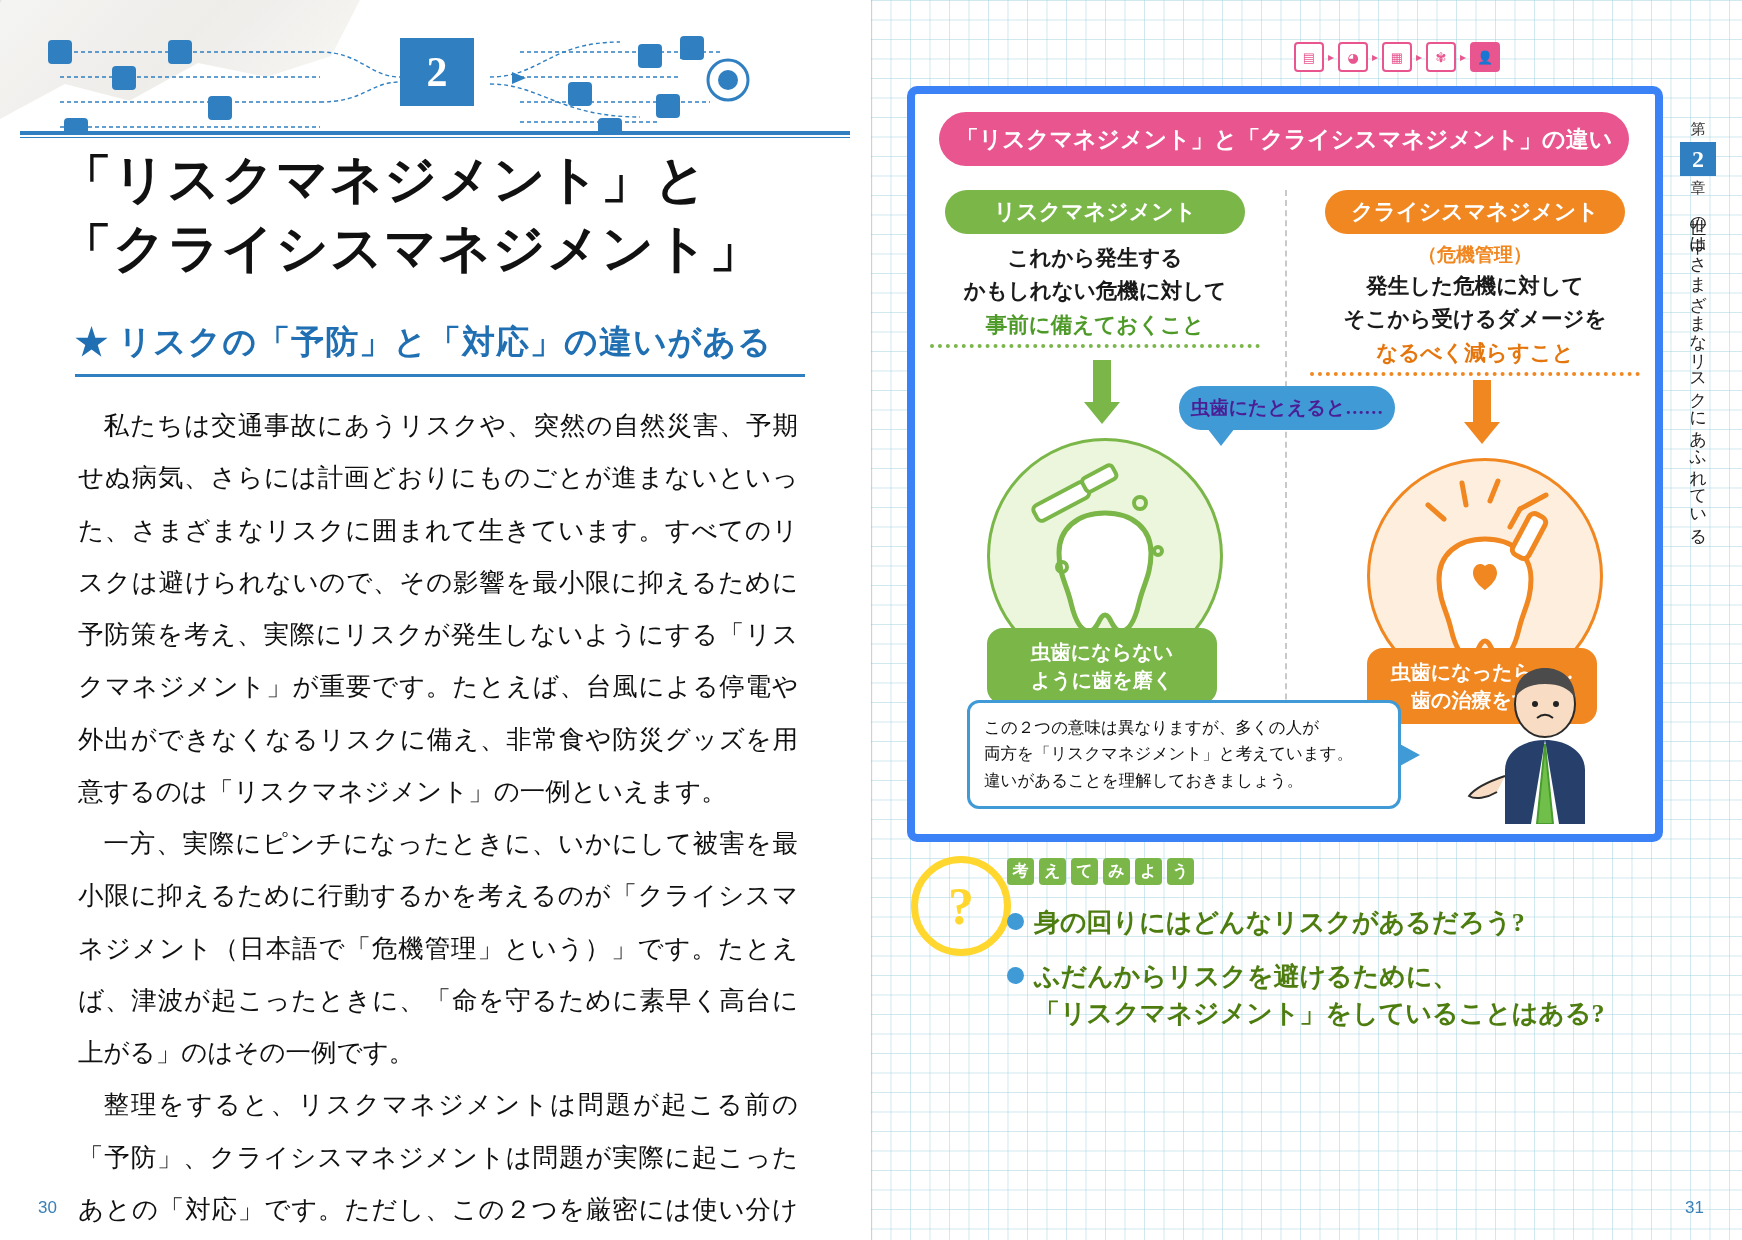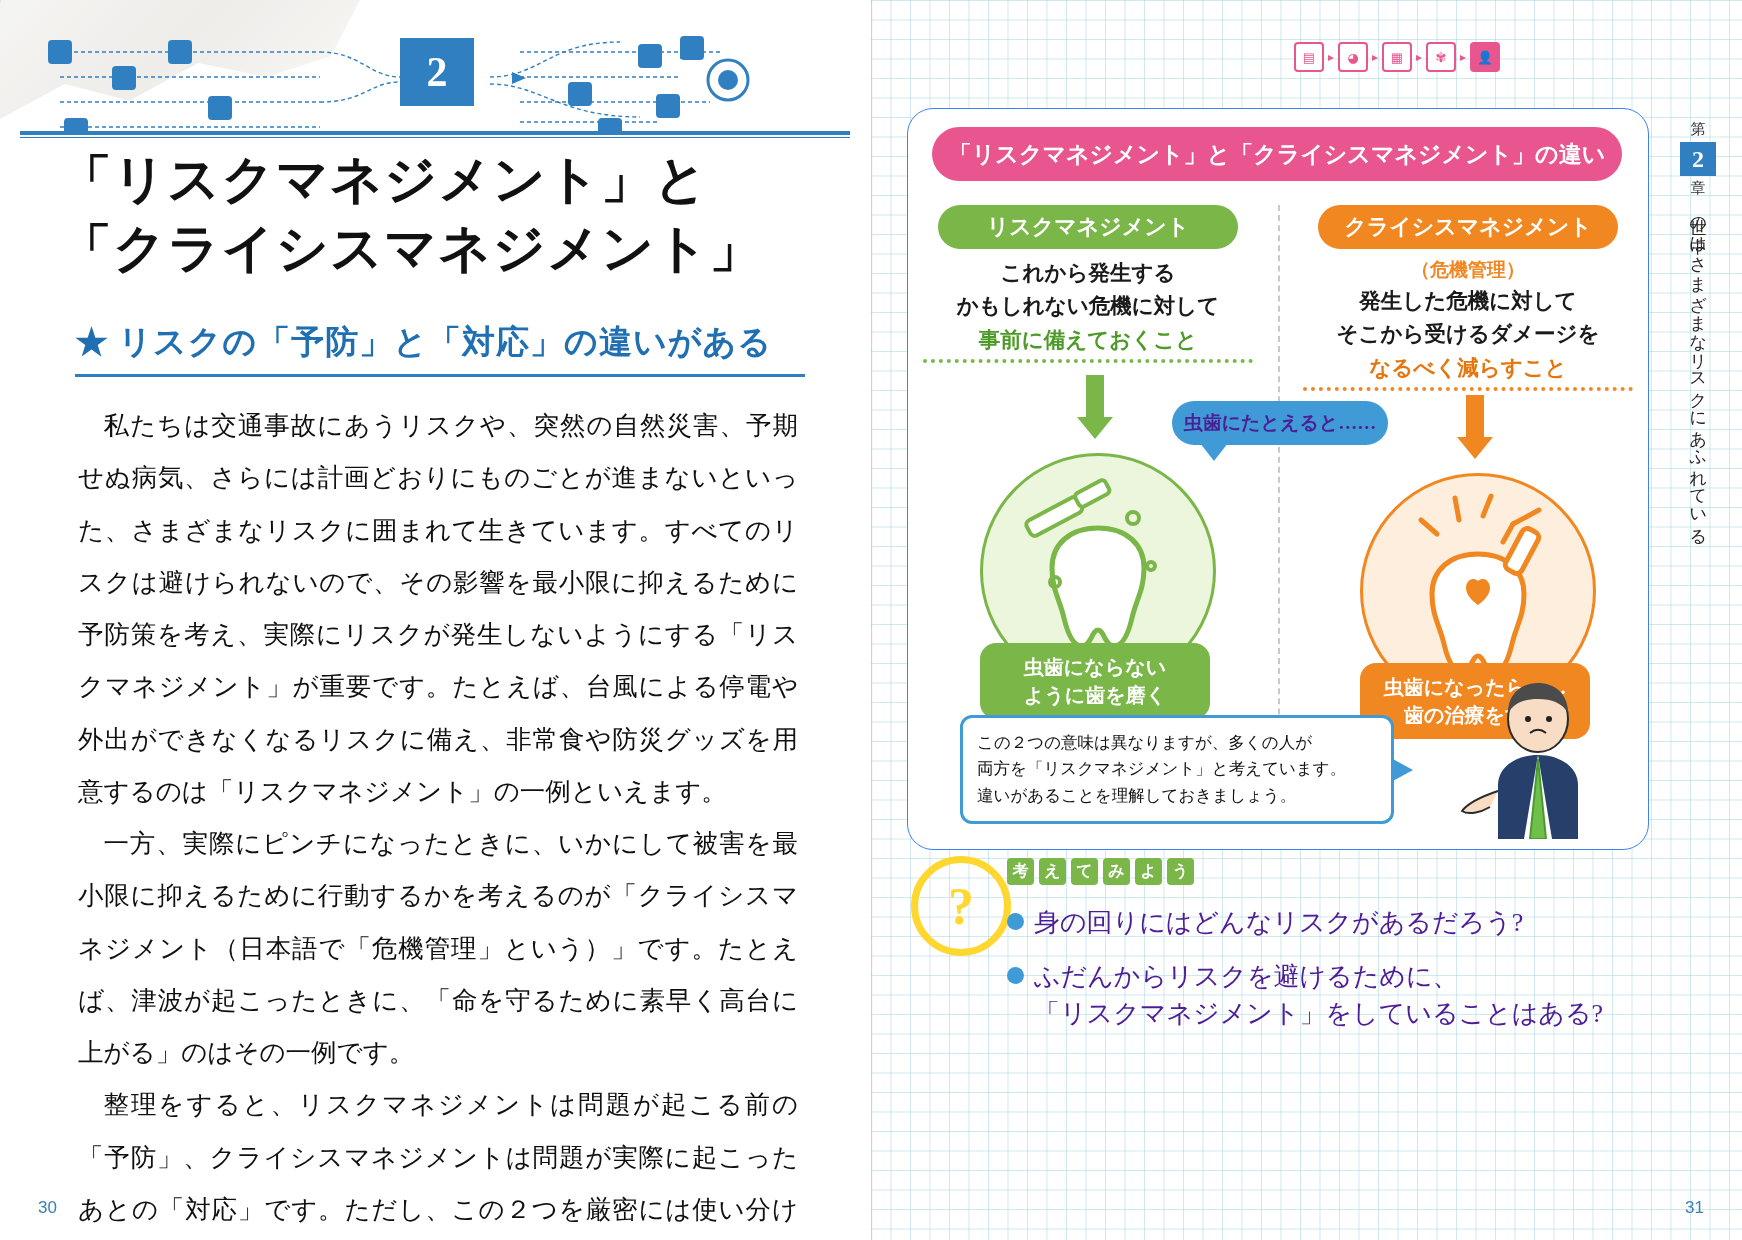--- a/index.html
+++ b/index.html
@@ -96,21 +96,21 @@
     font-size:24px;font-weight:bold;display:flex;align-items:center;justify-content:center;
   }
   .side-tab .sho{font-size:15px;color:#333;margin-top:3px;}
   .side-tab .vtext{
     margin-top:8px;font-size:17px;color:#222;line-height:1.25;
     writing-mode:vertical-rl;text-orientation:upright;height:430px;
   }
 
   .card{
     position:absolute;left:36px;top:86px;width:740px;height:740px;
-    background:#ffffff;border:1px solid #3b82f6;border-radius:26px;margin-top:22px;
+    background:#ffffff;border:8px solid #3b82f6;border-radius:10px;
   }
   .card-head{
     position:absolute;left:24px;top:18px;width:690px;height:54px;
     background:#e8558f;border-radius:27px;color:#fff;
     display:flex;align-items:center;justify-content:center;
     font-size:23px;font-weight:bold;font-family:"Liberation Serif",serif;
   }
   .divider{position:absolute;left:370px;top:96px;height:600px;border-left:2px dashed #c9c9c9;}
 
   .pill{
@@ -194,21 +194,21 @@
   }
   .think-title{position:absolute;left:100px;top:6px;display:flex;gap:5px;}
   .tchar{
     width:27px;height:27px;background:#7ab648;color:#fff;border-radius:4px;
     display:flex;align-items:center;justify-content:center;font-size:16px;font-weight:bold;
   }
   .q-list{position:absolute;left:100px;top:52px;width:700px;}
   .q-item{display:flex;gap:10px;margin-bottom:16px;align-items:flex-start;}
   .q-dot{width:17px;height:17px;border-radius:50%;background:#3f9ad6;margin-top:9px;flex:0 0 auto;}
   .q-text{
-    font-size:26px;line-height:1.45;color:#4c1d95;font-weight:normal;
+    font-size:26px;line-height:1.45;color:#4d7c0f;font-weight:bold;
     font-family:"Liberation Serif",serif;
   }
   .gutter{position:absolute;left:871px;top:0;bottom:0;width:2px;background:linear-gradient(to right,rgba(0,0,0,.10),rgba(0,0,0,0));}
 </style>
 </head>
 <body>
 
 <div class="spread">
 
   <div class="page page-left">

